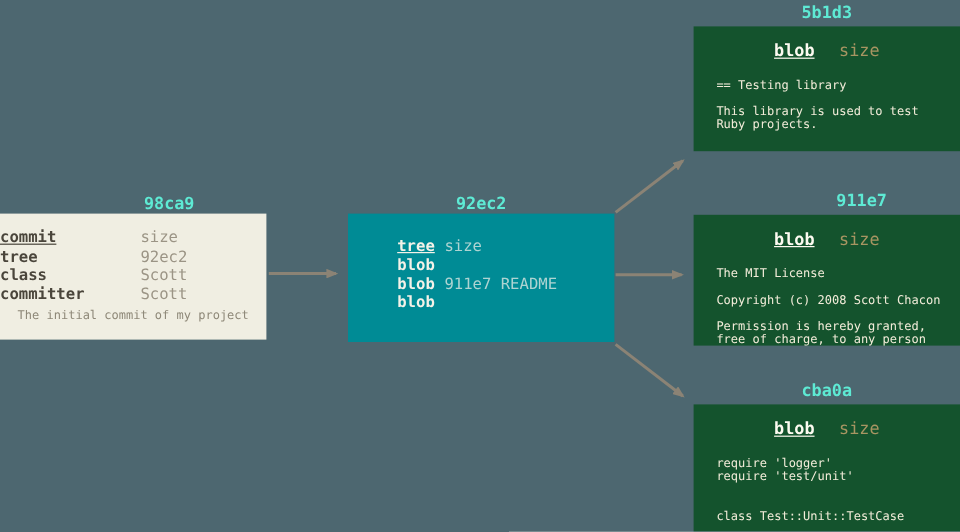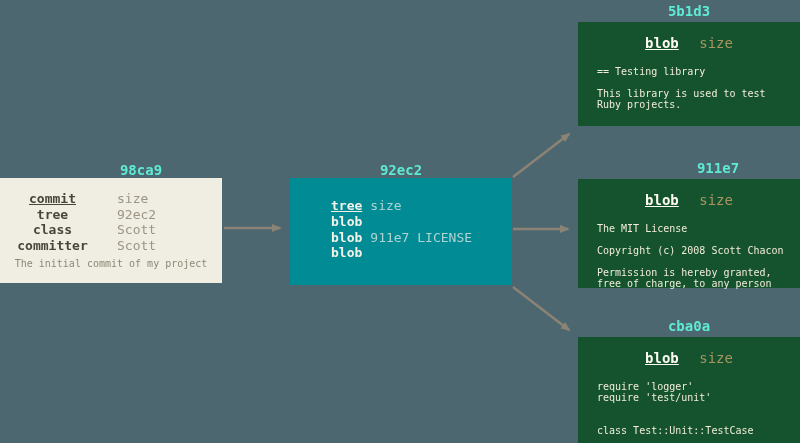--- a/index.html
+++ b/index.html
@@ -23,21 +23,21 @@
 
   
   .commit-box{
     left:0;top:178px;width:222px;height:105px;
     background:#f0eee2;
     padding-top:13px;
     font-size:13px;
   }
   .kv-row{display:flex;line-height:15.5px;}
   .commit-box .key{
-    width:105px;text-align:center;
+    width:105px;text-align:left;
     font-weight:bold;color:#4a453b;
   }
   .commit-box .val{margin-left:12px;color:#9b9485;}
   .u{text-decoration:underline;}
   .caption{
     margin-top:5px;
     text-align:center;
     font-size:10px;line-height:12px;
     color:#8e8878;
   }
@@ -123,21 +123,21 @@
   <div class="box tree-box">
     <div class="kv-row">
       <span class="key u">tree</span>
       <span class="val">size</span>
     </div>
     <div class="kv-row">
       <span class="key">blob</span>
     </div>
     <div class="kv-row">
       <span class="key">blob</span>
-      <span class="val">911e7 LICENSE</span>
+      <span class="val">911e7 README</span>
     </div>
     <div class="kv-row">
       <span class="key">blob</span>
     </div>
   </div>
 
   <div class="obj-label label-b0">5b1d3</div>
   <div class="box blob-box blob-0">
     <div class="blob-header">
       <span class="key">blob</span>

